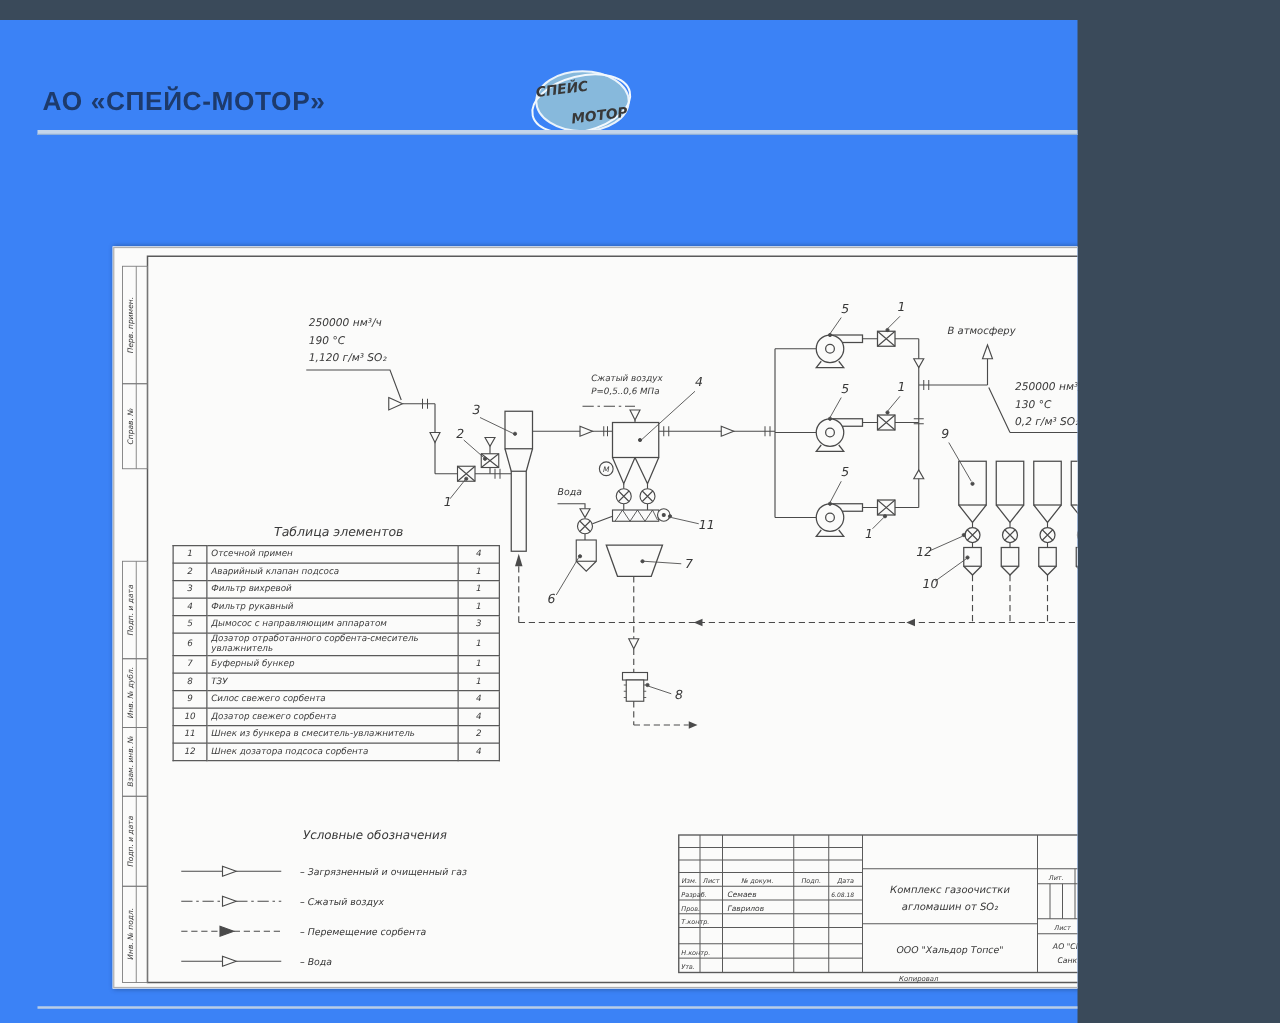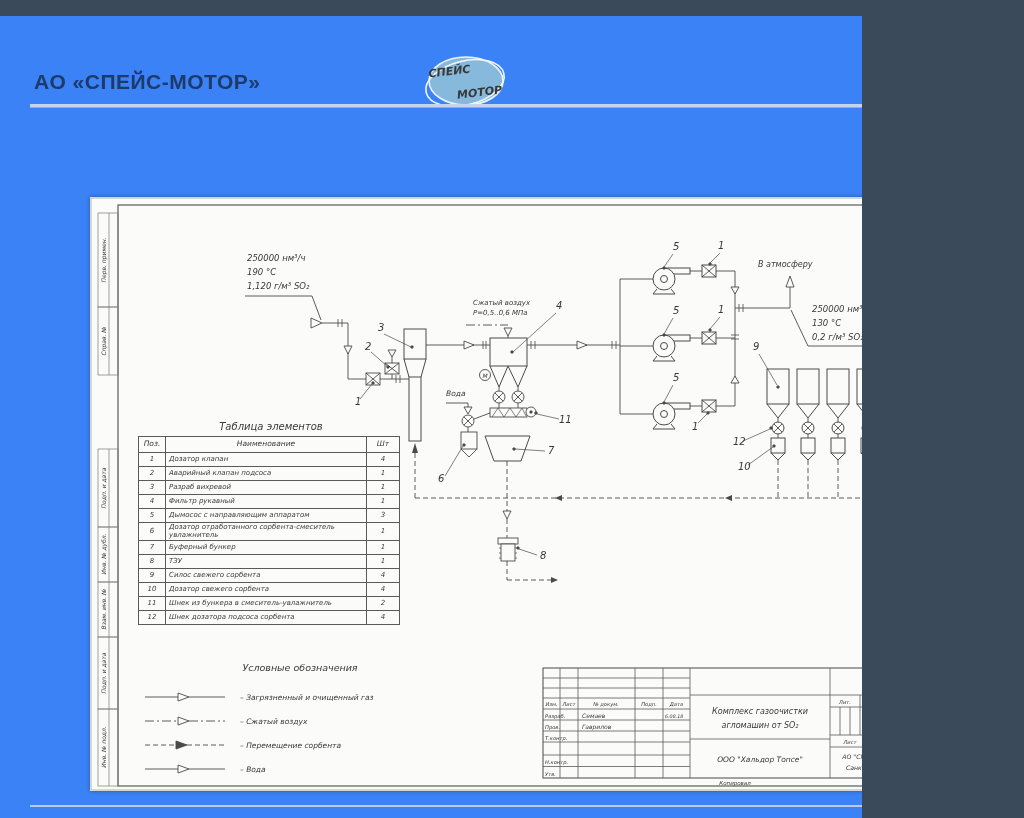--- a/index.html
+++ b/index.html
@@ -386,38 +386,33 @@
         <text x="645" y="588" font-size="5.5" text-anch="middle" text-anchor="middle">Копировал</text>
         <text x="782" y="588" font-size="5.5">Формат</text>
         <text x="812" y="588" font-size="5.5">А3</text>
       </g>
     </svg>
 
     <div class="elements">
       <div class="tbl-title">Таблица элементов</div>
       <table>
         <tbody>
-            <tr>
-          <th>Поз.</th>
-          <th>Наименование</th>
-          <th>Шт</th>
-        </tr>
         <tr>
               <td class="pos">1</td>
-              <td>Дозатор клапан</td>
+              <td>Отсечной примен</td>
               <td class="qty">4</td>
             </tr>
         <tr>
               <td class="pos">2</td>
               <td>Аварийный клапан подсоса</td>
               <td class="qty">1</td>
             </tr>
         <tr>
               <td class="pos">3</td>
-              <td>Разраб вихревой</td>
+              <td>Фильтр вихревой</td>
               <td class="qty">1</td>
             </tr>
         <tr>
               <td class="pos">4</td>
               <td>Фильтр рукавный</td>
               <td class="qty">1</td>
             </tr>
         <tr>
               <td class="pos">5</td>
               <td>Дымосос с направляющим аппаратом</td>

